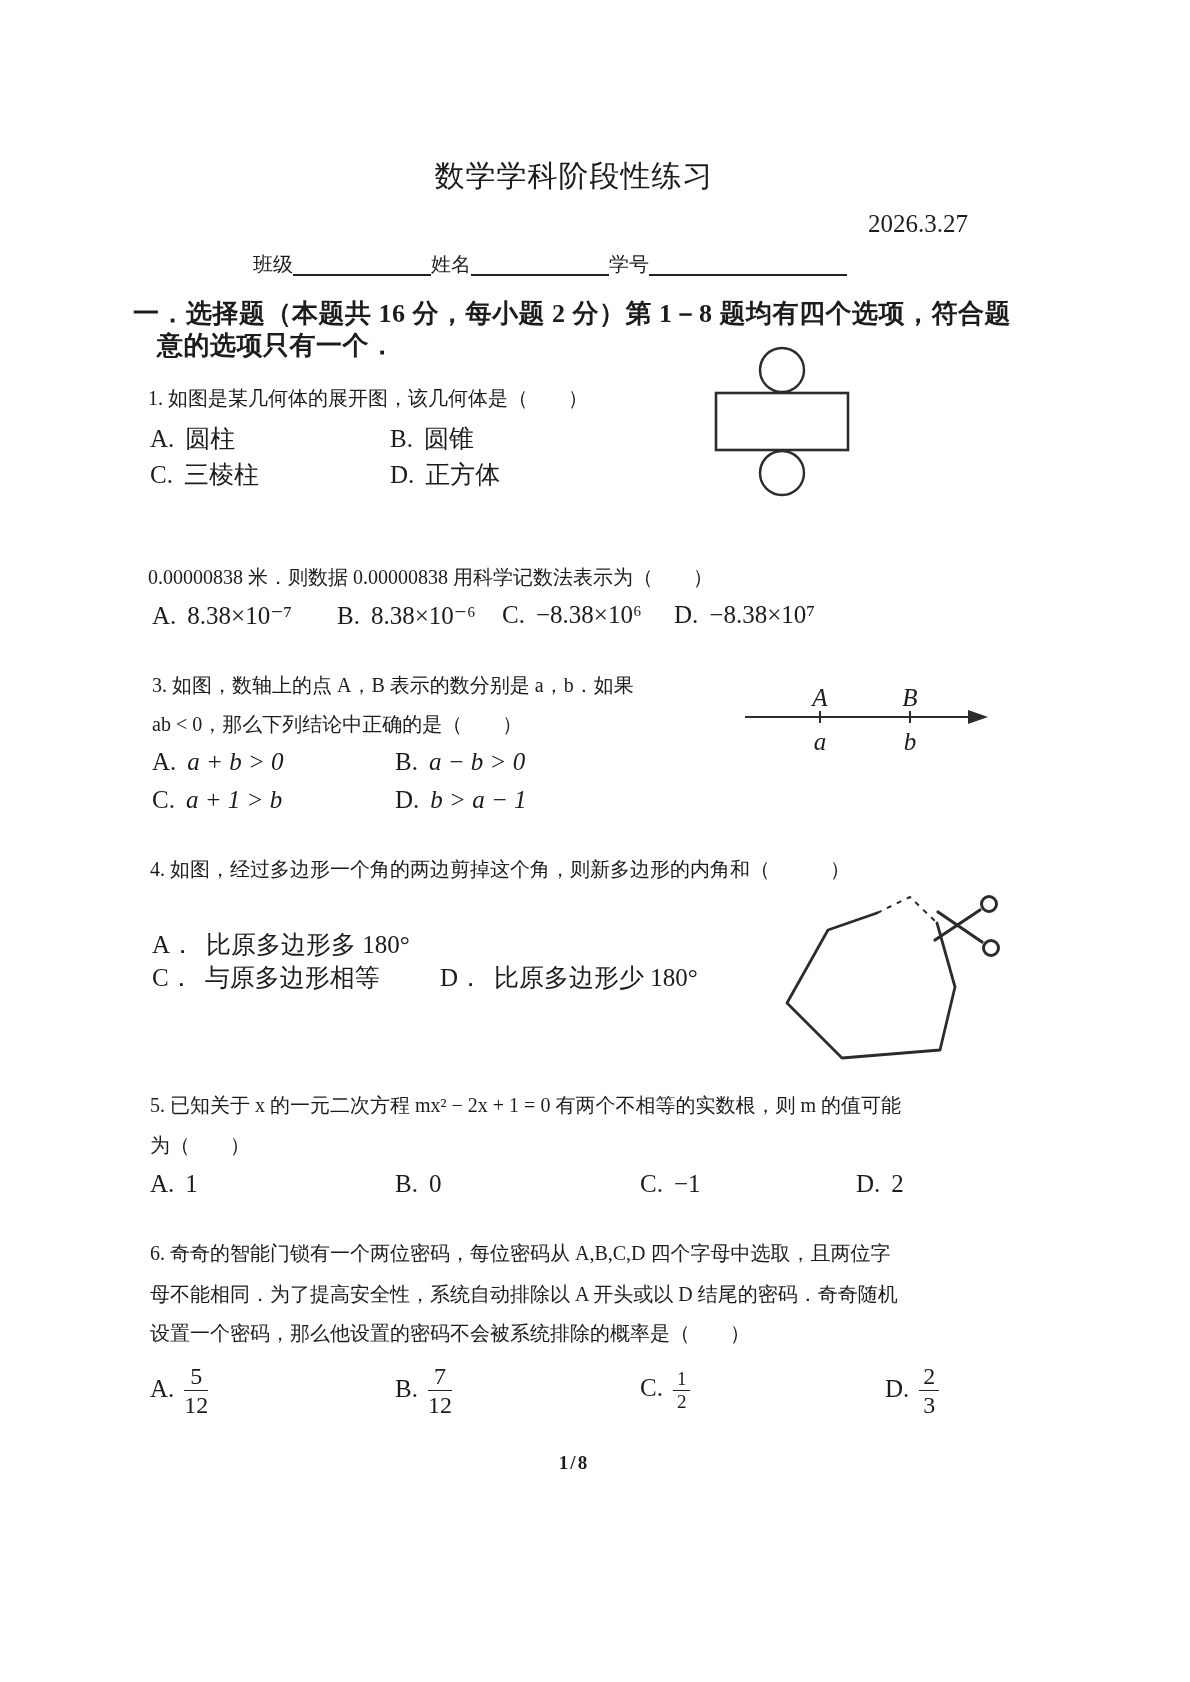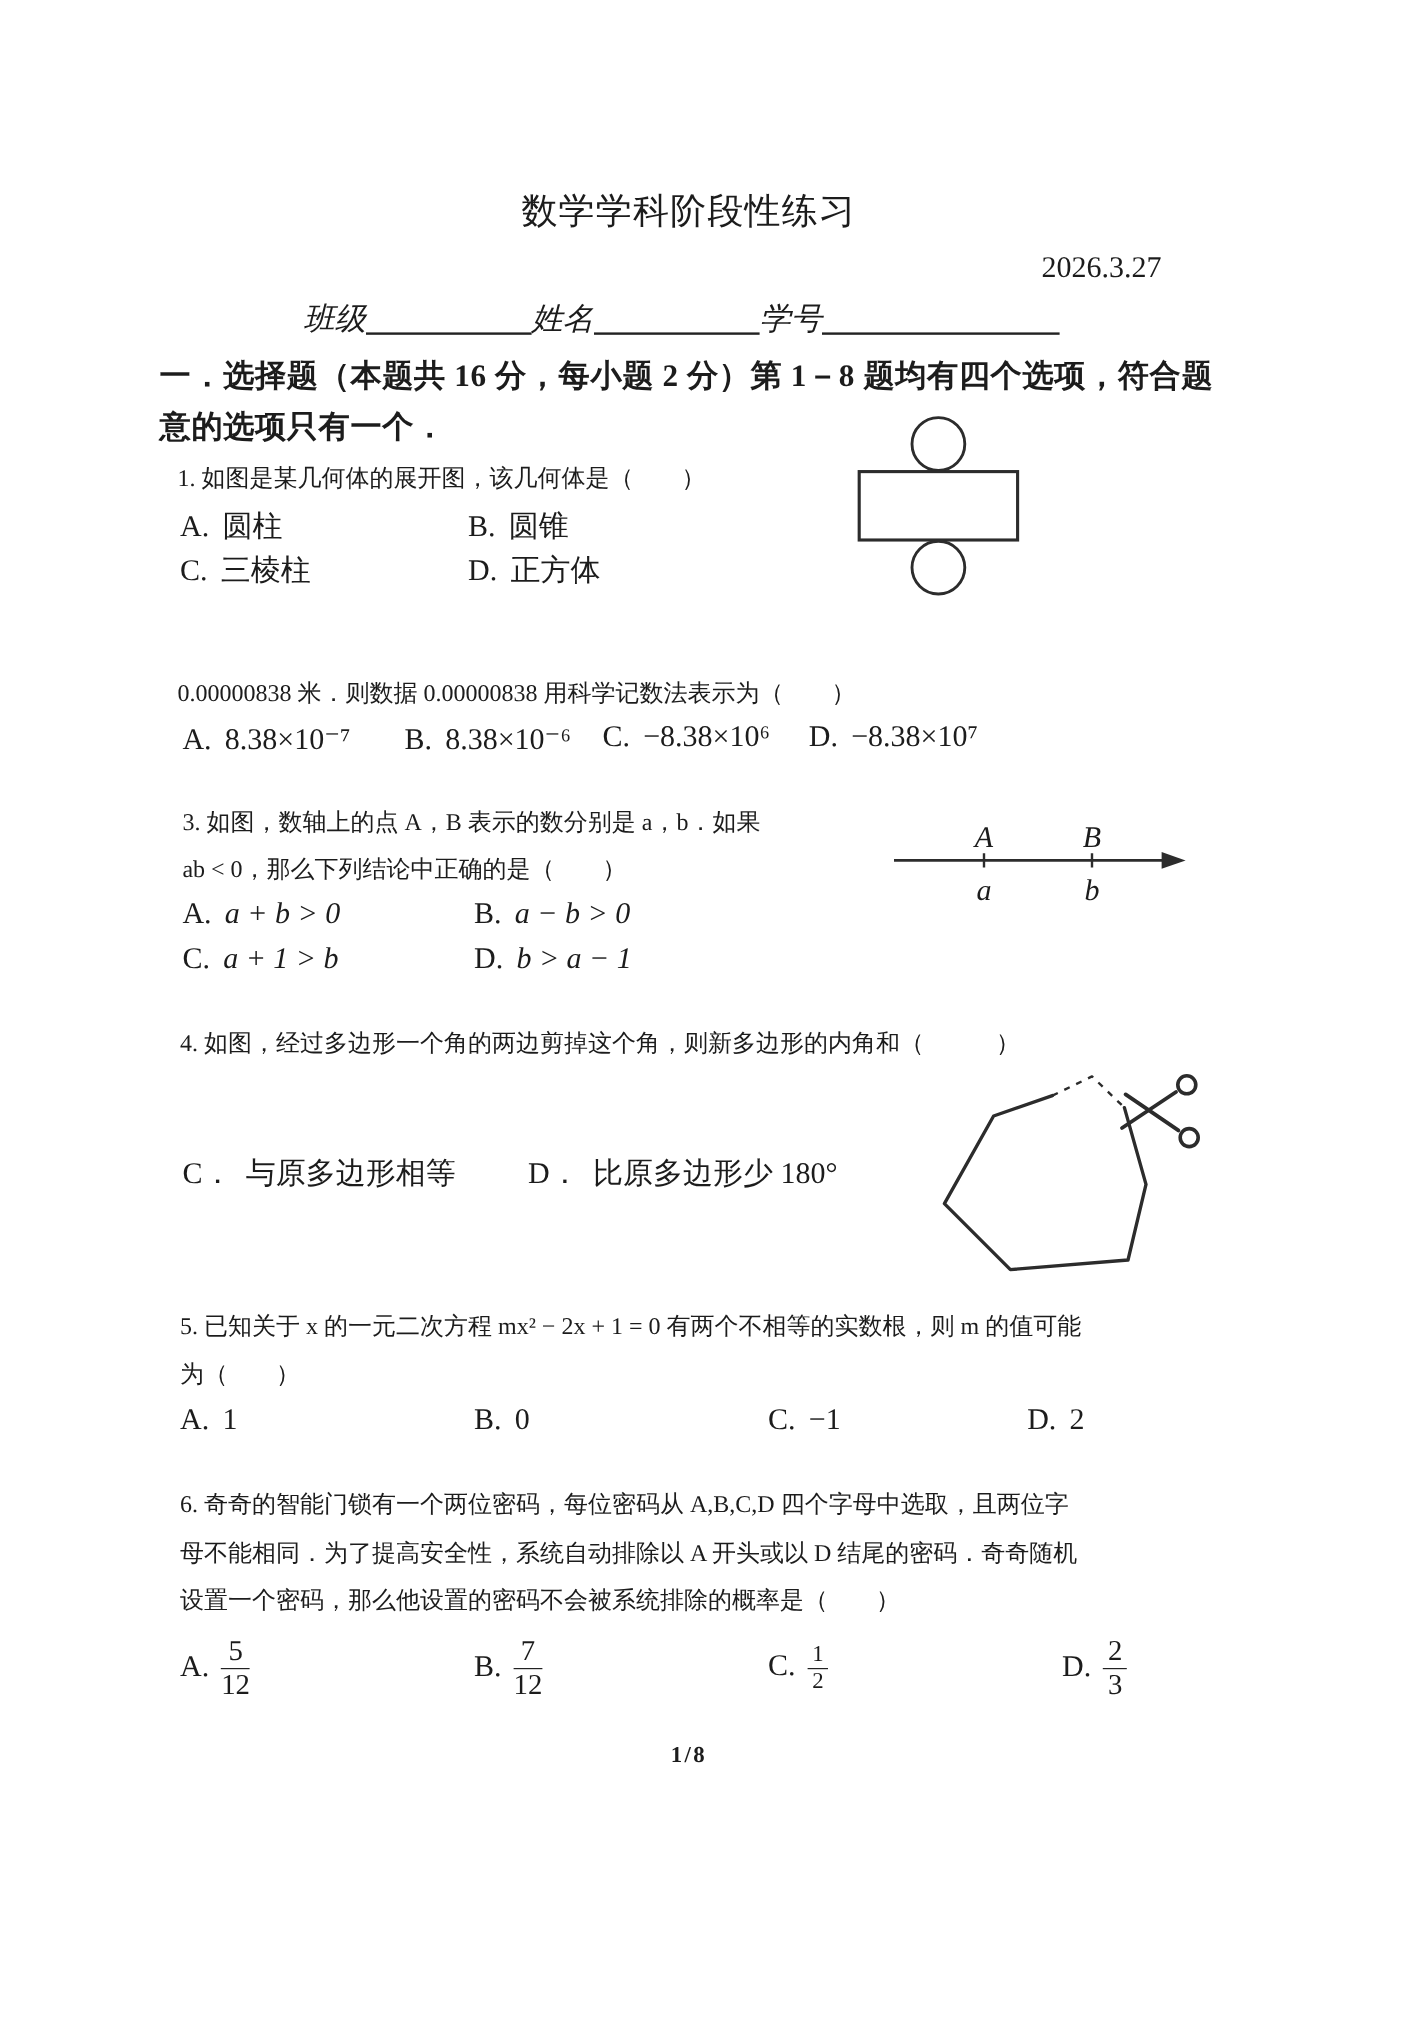--- a/index.html
+++ b/index.html
@@ -1,21 +1,21 @@
 <!DOCTYPE html>
 <html><head>
 <meta charset="utf-8">
 <style>
   html,body{margin:0;padding:0;background:#ffffff;}
   .page{position:relative;width:1148px;height:1682px;background:#ffffff;color:#1c1c1c;
         font-family:"Liberation Serif","DejaVu Serif",serif;font-size:25px;overflow:hidden;}
   .abs{position:absolute;white-space:nowrap;}
   .title{top:156px;left:0;width:100%;text-align:center;font-size:30px;letter-spacing:1px;}
   .date{top:210px;left:868px;font-size:25px;}
-  .fill{top:248px;left:253px;font-size:26px;font-style:italic;}
+  .fill{top:248px;left:253px;font-size:20px;}
   .blank{display:inline-block;border-bottom:2px solid #222;height:26px;vertical-align:-5px;}
   .b1{width:138px;}
   .b2{width:198px;}
   .sec{left:133px;font-weight:bold;font-size:26px;letter-spacing:0.5px;}
   .qt{font-size:20px;}
   .opt .ol{margin-right:11px;display:inline-block;}
   .math{font-style:italic;}
   .frac{display:inline-block;text-align:center;vertical-align:middle;font-size:24px;line-height:1.18;margin-left:10px;}
   .frac .num{display:block;border-bottom:1.8px solid #222;padding:0 4px;}
   .frac .den{display:block;}
@@ -30,21 +30,21 @@
 <div class="page">
 
   <div class="abs title">数学学科阶段性练习</div>
   <div class="abs date">2026.3.27</div>
 
   <div class="abs fill">
     <span>班级</span><span class="blank b1"></span><span>姓名</span><span class="blank b1"></span><span>学号</span><span class="blank b2"></span>
   </div>
 
   <div class="abs sec" style="top:296px;">一．选择题（本题共 16 分，每小题 2 分）第 1－8 题均有四个选项，符合题</div>
-  <div class="abs sec" style="top:338px;">意的选项只有一个．</div>
+  <div class="abs sec" style="top:328px;margin-left:24px;">意的选项只有一个．</div>
 
   <div class="abs qt" style="left:148px;top:385px;">1. 如图是某几何体的展开图，该几何体是（　　）</div>
   <div class="abs opt" style="left:150px;top:422px;"><span class="ol">A.</span><span>圆柱</span></div>
   <div class="abs opt" style="left:390px;top:422px;"><span class="ol">B.</span><span>圆锥</span></div>
   <div class="abs opt" style="left:150px;top:458px;"><span class="ol">C.</span><span>三棱柱</span></div>
   <div class="abs opt" style="left:390px;top:458px;"><span class="ol">D.</span><span>正方体</span></div>
 
   <svg class="abs" style="left:710px;top:340px;" width="150" height="162" viewBox="0 0 150 162">
     <circle class="fig-stroke" cx="72" cy="30" r="22" stroke-width="2.4"></circle>
     <rect class="fig-stroke" x="6" y="53" width="132" height="57" stroke-width="2.6"></rect>
@@ -69,20 +69,21 @@
     <polygon points="226,30 246,37 226,44" fill="#2c2c2c"></polygon>
     <line class="fig-stroke" x1="78" y1="31" x2="78" y2="43" stroke-width="2"></line>
     <line class="fig-stroke" x1="168" y1="31" x2="168" y2="43" stroke-width="2"></line>
     <text x="78" y="26" text-anchor="middle" font-size="25" font-style="italic" fill="#1c1c1c">A</text>
     <text x="168" y="26" text-anchor="middle" font-size="25" font-style="italic" fill="#1c1c1c">B</text>
     <text x="78" y="70" text-anchor="middle" font-size="25" font-style="italic" fill="#1c1c1c">a</text>
     <text x="168" y="70" text-anchor="middle" font-size="25" font-style="italic" fill="#1c1c1c">b</text>
   </svg>
 
   <div class="abs qt" style="left:150px;top:856px;">4. 如图，经过多边形一个角的两边剪掉这个角，则新多边形的内角和（　　　）</div>
+  <div class="abs opt" style="left:152px;top:928px;"><span class="ol">A．</span><span>比原多边形多 180°</span></div>
   <div class="abs opt" style="left:152px;top:961px;"><span class="ol">C．</span><span>与原多边形相等</span></div>
   <div class="abs opt" style="left:440px;top:961px;"><span class="ol">D．</span><span>比原多边形少 180°</span></div>
 
   <svg class="abs" style="left:740px;top:878px;" width="280" height="200" viewBox="0 0 280 200">
     <polyline class="fig-stroke" stroke-width="2.8" stroke-linejoin="round" stroke-linecap="round" points="137,35 88,52 47,125 102,180 200,172 215,109 197,45"></polyline>
     <polyline class="fig-stroke" stroke-width="2" stroke-dasharray="5 6" stroke-linejoin="round" points="137,35 170,19 197,45"></polyline>
     <g>
       <line class="fig-stroke" x1="195" y1="62" x2="240" y2="32" stroke-width="3.2" stroke-linecap="round"></line>
       <line class="fig-stroke" x1="198" y1="34" x2="242" y2="64" stroke-width="3.2" stroke-linecap="round"></line>
       <circle class="fig-stroke" cx="249" cy="26" r="7.5" stroke-width="3"></circle>

